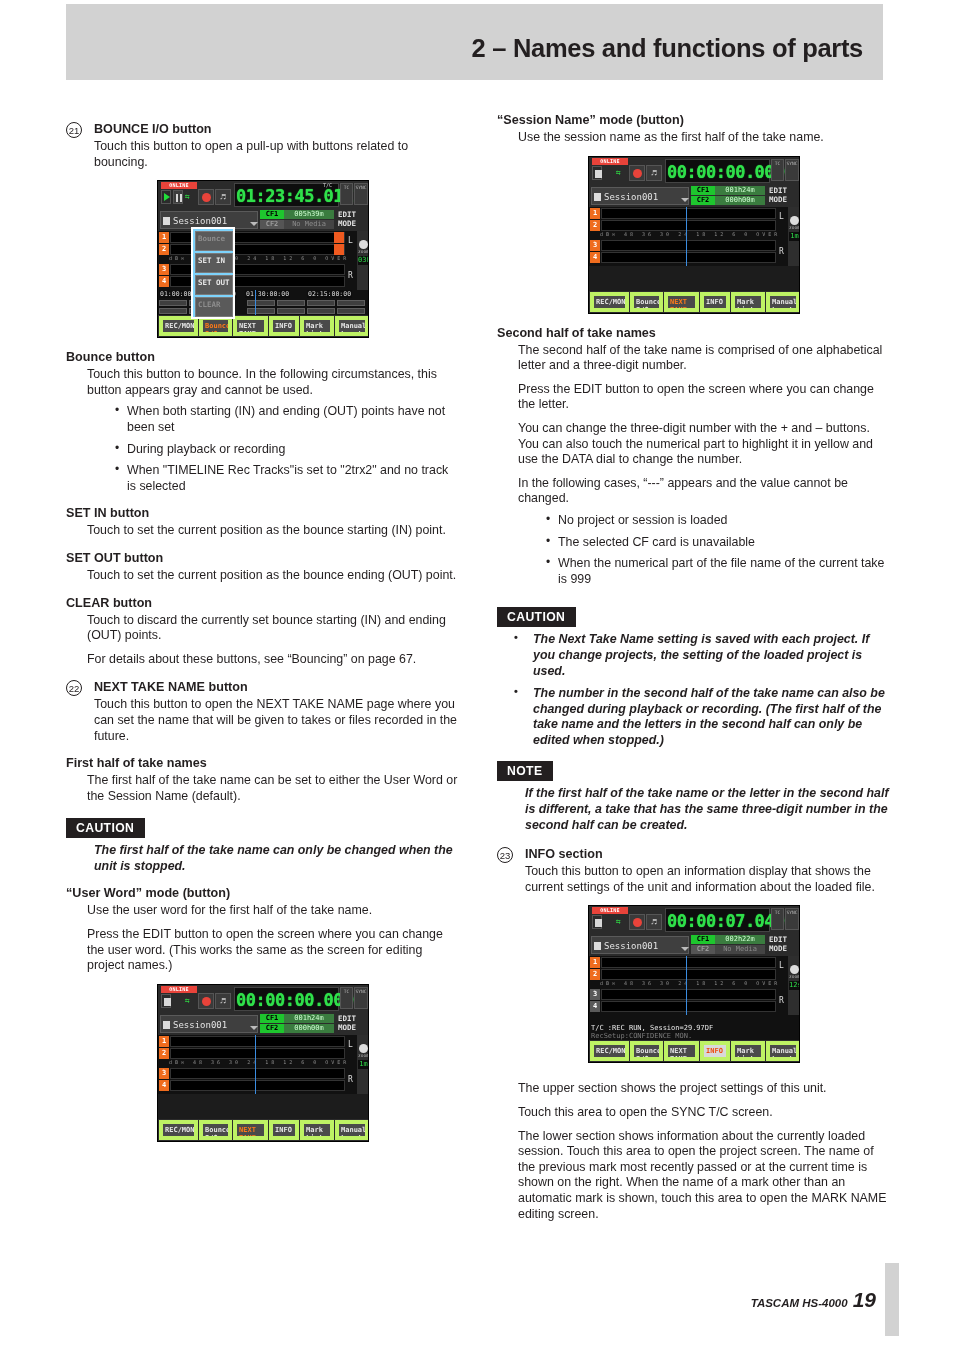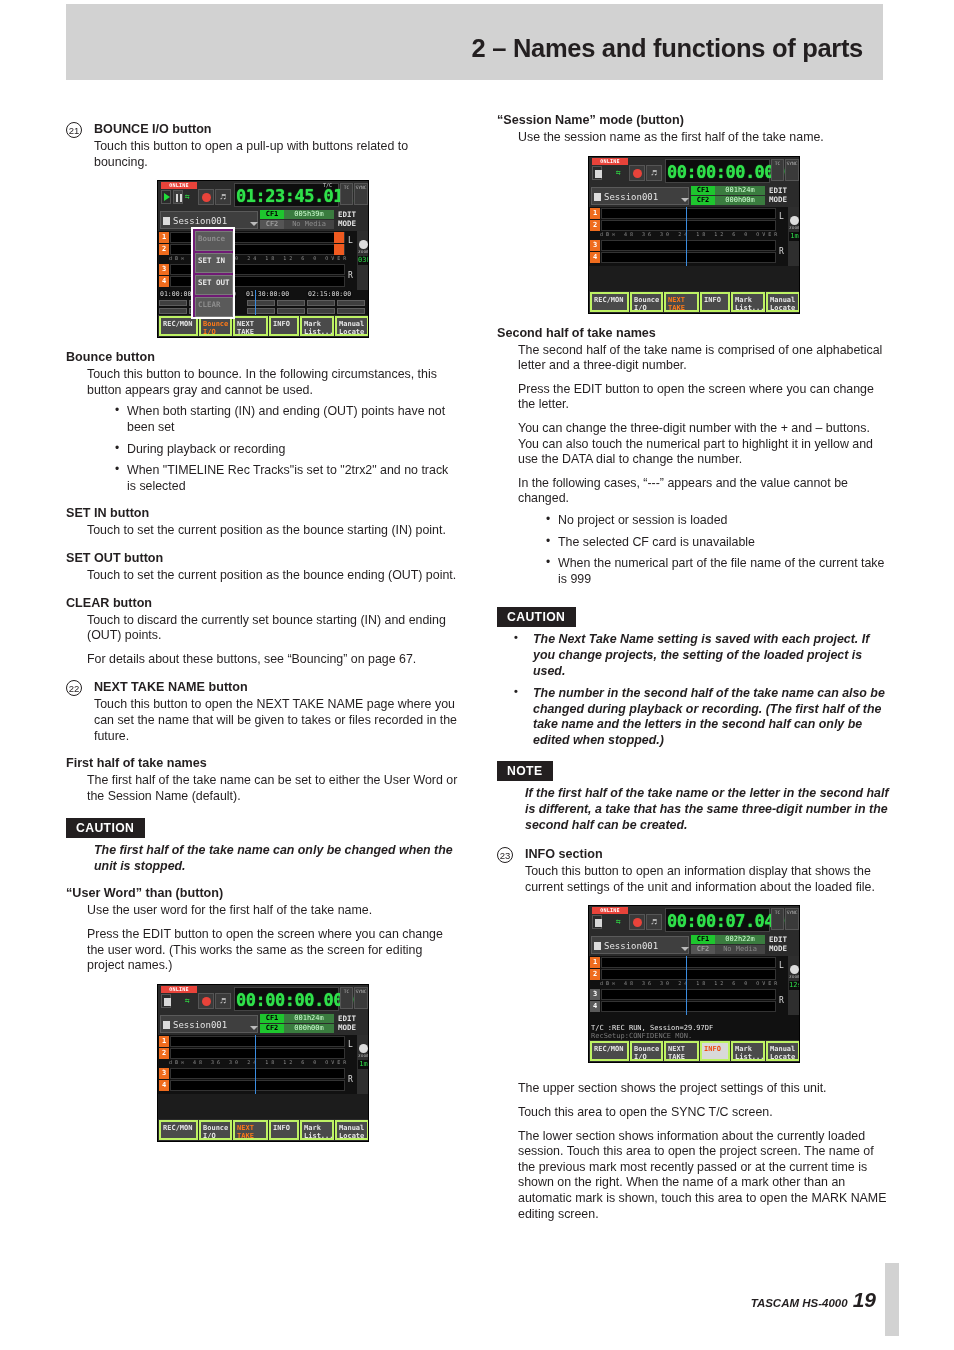--- a/index.html
+++ b/index.html
@@ -140,21 +140,21 @@
   .zoom-val{ background:#0d0d0d; color:#2fe04a; font-size:7px; text-align:center; line-height:9px; margin:1px 1px 0 1px;}
   
   .tl { position:absolute; left:0; top:109px; width:212px; height:27px; background:#111; }
   .tl-times{ position:absolute; left:1px; top:0; width:210px; height:9px; color:#dcdcdc; font-size:6.5px; }
   .tl-times span{ position:absolute; background:#0d0d0d; padding:0 1px;}
   .tl-rows{ position:absolute; left:1px; top:10px; width:210px; height:16px;}
   .tl-cell{ position:absolute; width:28px; height:6px; background:#3f3f3f; border:1px solid #5e5e5e;}
   
   .btnbar { position:absolute; left:0; bottom:0; width:212px; height:22px; background:#2b2b2b; }
   .fbtn {
-    position:absolute; top:1px; height:20px; background:#4a4a4a; border:2px solid #bef264;
+    position:absolute; top:1px; height:20px; background:#4a4a4a; border:4px solid #bef264;
     color:#e6e6e6; font-size:7px; line-height:8px; text-align:left; padding:2px 0 0 2px;
     font-weight:bold; overflow:hidden;
   }
   .fbtn.orange{ color:#ff7a18; }
   .fbtn.hl{ background:#d9d9d9; color:#ef4b0f; }
   
   .tn-panel { position:absolute; left:0; top:136px; width:212px; height:0; }
   .tn-row1 { position:absolute; left:2px; top:0; width:208px; height:14px; }
   .tn-field { position:absolute; left:0; top:0; width:124px; height:14px; background:#c9c9c9; border:1px solid #777; color:#1a1a1a; font-size:8.5px; line-height:13px; padding-left:3px;}
   .tn-letter{ position:absolute; left:130px; top:0; width:34px; height:14px; background:#c9c9c9; border:1px solid #777; color:#1a1a1a; font-size:8.5px; line-height:13px; text-align:center;}
@@ -164,21 +164,21 @@
   .tnb.sel { background:#29c8f0; color:#0b2b33; border-color:#7fe2fa;}
   .tnb.big { font-size:12px; text-align:center; line-height:20px; padding:0;}
   
   .info-panel{ position:absolute; left:0; top:109px; width:212px; height:27px; background:#111;}
   .info-l{ position:absolute; left:2px; font-size:7px; line-height:8px; color:#e6e6e6; white-space:nowrap;}
   .info-l.dim{ color:#7a7a7a;}
   .mark-box{ position:absolute; right:3px; bottom:2px; width:58px;height:11px;background:#0d2a12;border:1px solid #2d6b34;color:#2fe04a;font-size:8px;line-height:11px;text-align:center;font-weight:bold;}
   
   .bounce-pop{
     position:absolute; left:33px; top:46px; width:44px; height:92px;
-    background:#701a75; border:2px solid #fff; z-index:9;
+    background:#7dd3fc; border:2px solid #fff; z-index:9;
   }
   .bp-btn{ position:absolute; left:2px; width:38px; height:20px; background:#5a5a5a; border:1px solid #7a7a7a; color:#e8e8e8; font-size:7.5px; line-height:9px; padding:2px 0 0 2px; font-weight:bold;}
   .bp-btn.dim{ color:#8d8d8d;}
   
   .footer-txt {
     position:absolute; right:78px; bottom:38px;
     font-size:11.5px; font-style:italic; font-weight:bold; color:#231f20;
     white-space:nowrap;
   }
   .footer-pg { font-size:21px; font-style:italic; font-weight:bold; margin-left:5px;}
@@ -324,21 +324,21 @@
     <div class="h-bold">NEXT TAKE NAME button</div>
     <p class="body">Touch this button to open the NEXT TAKE NAME page where you can set the name that will be given to takes or files recorded in the future.</p>
   </div>
 
   <div class="h-sub">First half of take names</div>
   <p class="body">The first half of the take name can be set to either the User Word or the Session Name (default).</p>
 
   <div class="tagbox">CAUTION</div>
   <p class="italic">The first half of the take name can only be changed when the unit is stopped.</p>
 
-  <div class="h-sub">“User Word” than (button)</div>
+  <div class="h-sub">“User Word” mode (button)</div>
   <p class="body">Use the user word for the first half of the take name.</p>
   <p class="body gap">Press the EDIT button to open the screen where you can change the user word. (This works the same as the screen for editing project names.)</p>
 
   
   <div class="lcd">
     <div class="lcd-top">
       <div class="online-tag">ONLINE</div>
       <div class="tp-btn tp-stop-sq"></div>
       <div class="tp-loop">⇆</div>
       <div class="tp-rec"></div>

